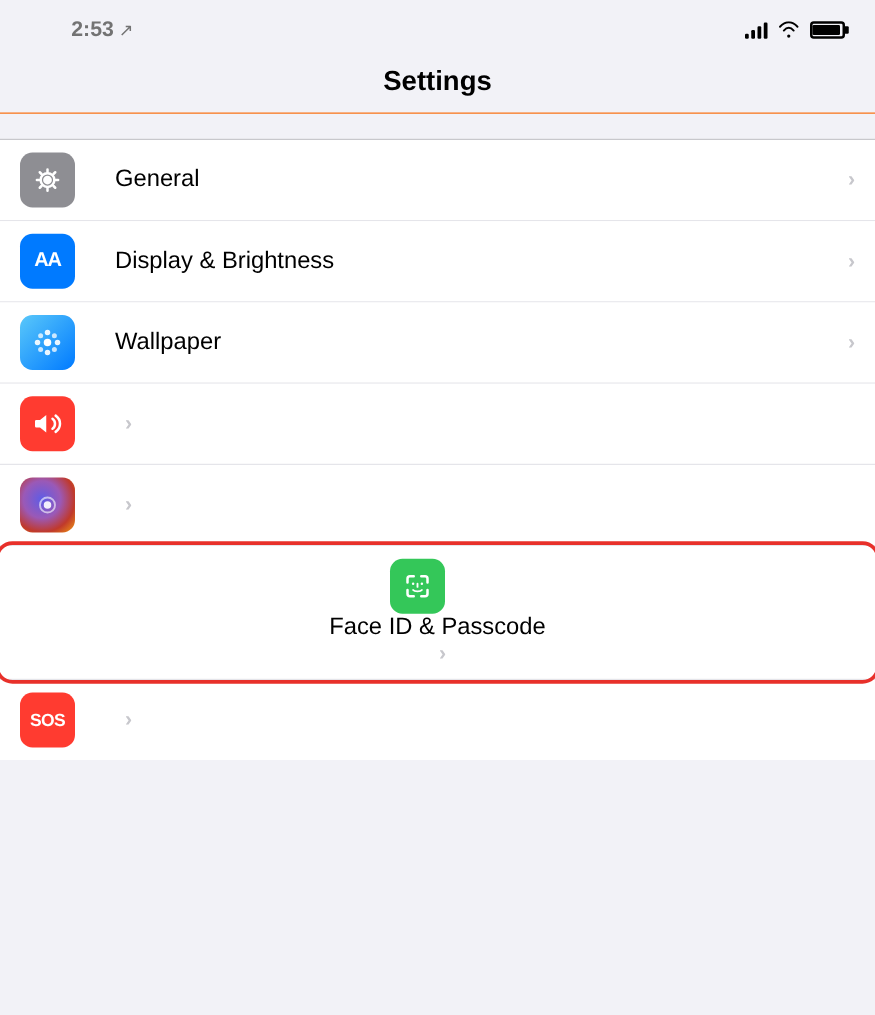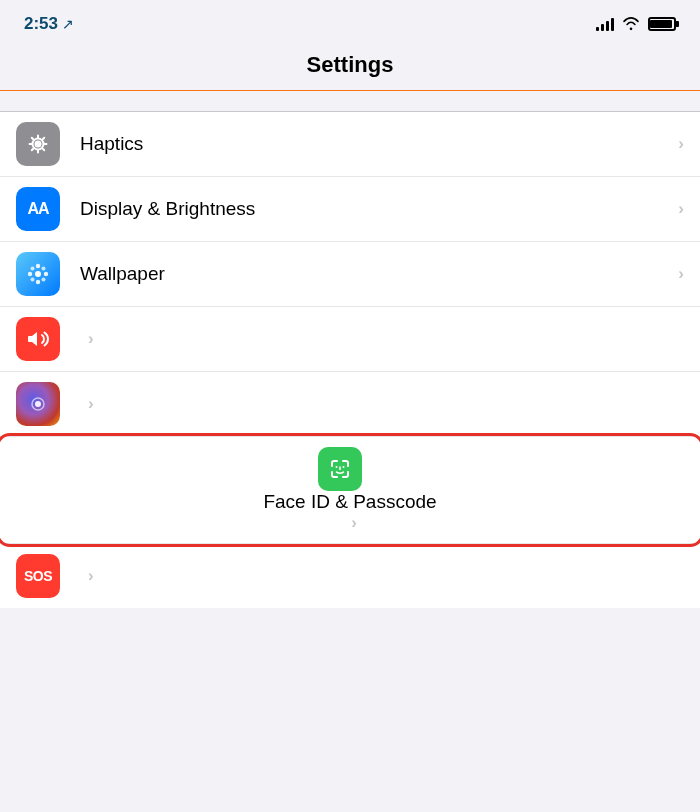--- a/index.html
+++ b/index.html
@@ -18,24 +18,25 @@
       justify-content: space-between;
       align-items: center;
       padding: 12px 24px 8px 24px;
       background: #f2f2f7;
       height: 44px;
     }
 
     .status-time {
       font-size: 17px;
       font-weight: 600;
-      color: #0c4a6e;
+      color: #737373;
       display: flex;
       align-items: center;
       gap: 4px;
+      margin-left: 33px;
     }
 
     .status-icons {
       display: flex;
       align-items: center;
       gap: 8px;
     }
 
     .signal-bars {
       display: flex;
@@ -120,21 +121,21 @@
       border-bottom: none;
     }
 
     .settings-item-icon {
       width: 44px;
       height: 44px;
       border-radius: 10px;
       display: flex;
       align-items: center;
       justify-content: center;
-      margin-right: 20px;
+      margin-right: 32px;
       flex-shrink: 0;
       font-size: 22px;
     }
 
     .settings-item-label {
       font-size: 19px;
       color: #000;
       flex: 1;
     }
 
@@ -229,21 +230,21 @@
 <div class="settings-list">
 
   <div class="settings-item">
     <div class="settings-item-icon icon-gray">
       <svg width="26" height="26" viewBox="0 0 26 26" fill="none">
         <circle cx="13" cy="13" r="3.5" fill="white"></circle>
         <path d="M13 4.5v2M13 19.5v2M4.5 13h2M19.5 13h2M6.8 6.8l1.4 1.4M17.8 17.8l1.4 1.4M6.8 19.2l1.4-1.4M17.8 8.2l1.4-1.4" stroke="white" stroke-width="2" stroke-linecap="round"></path>
         <circle cx="13" cy="13" r="5.5" stroke="white" stroke-width="2" fill="none"></circle>
       </svg>
     </div>
-    <span class="settings-item-label">Haptics</span>
+    <span class="settings-item-label">General</span>
     <span class="settings-item-chevron">›</span>
   </div>
 
   <div class="settings-item">
     <div class="settings-item-icon icon-blue">
       <span style="color:white; font-size:16px; font-weight:800; letter-spacing:-1px;">AA</span>
     </div>
     <span class="settings-item-label">Display &amp; Brightness</span>
     <span class="settings-item-chevron">›</span>
   </div>

